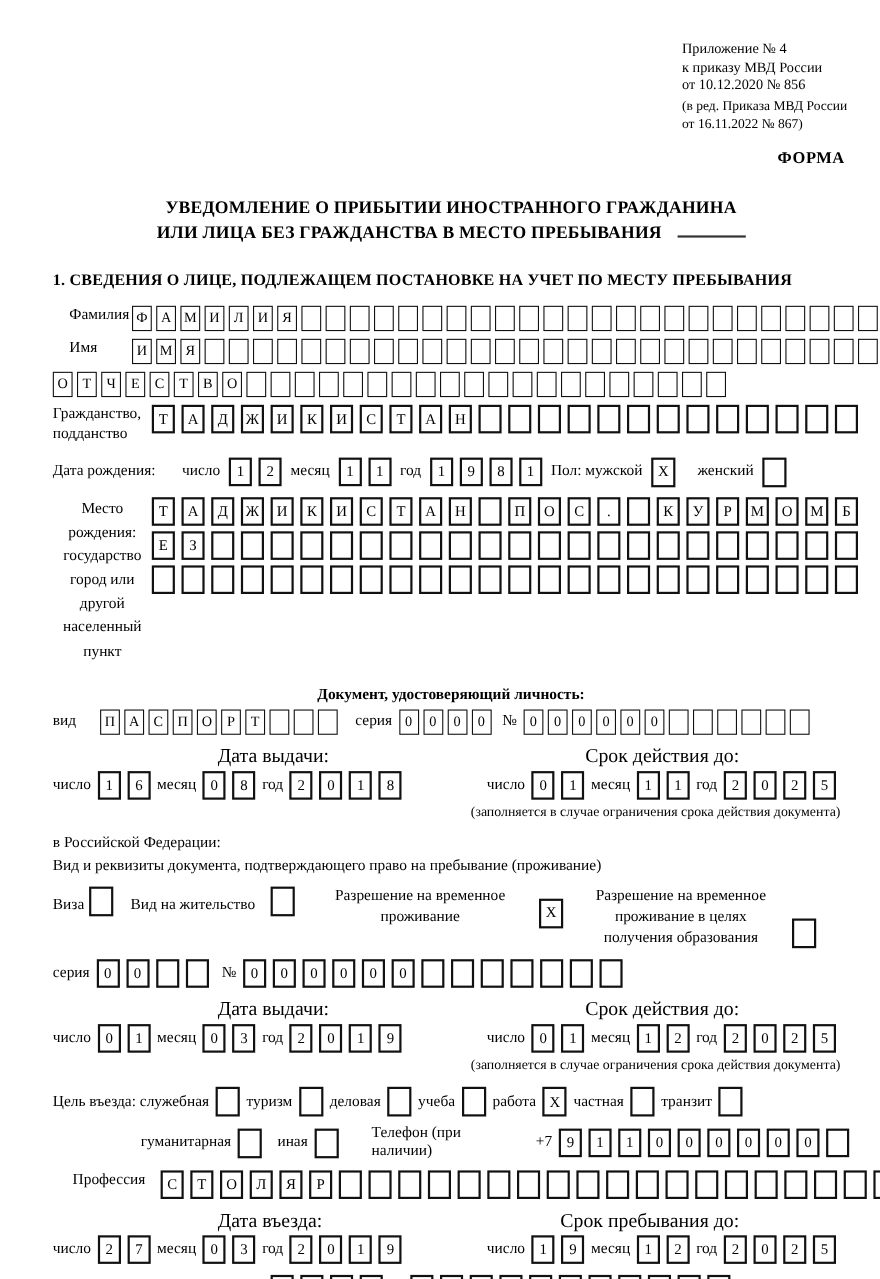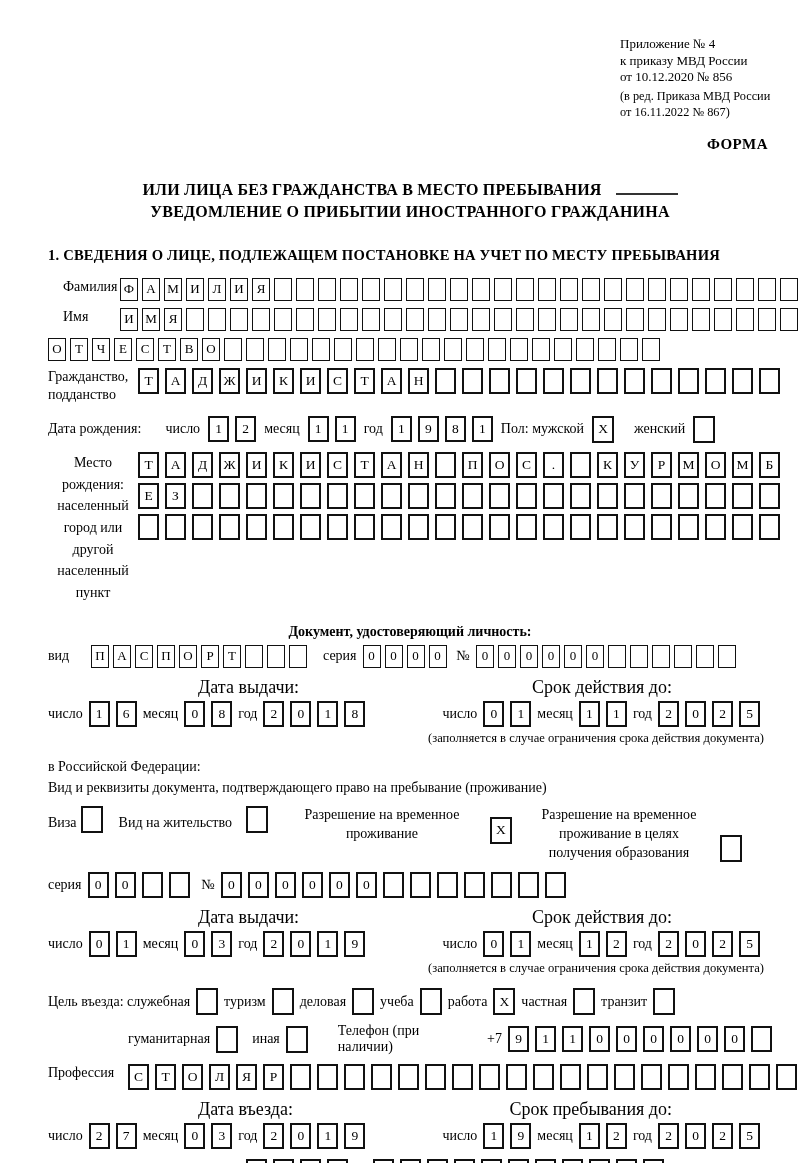--- a/index.html
+++ b/index.html
@@ -26,21 +26,21 @@
   .cells { display:flex; gap:4px; flex:none; }
   .cell {
     flex:none; display:flex; align-items:center; justify-content:center;
     border:1.5px solid #111; background:#fff; font-size:13px;
     width:18px; height:23px;
   }
   .sz-m { gap:6px; }
   .sz-m .cell { width:21px; height:26px; border-width:2px; font-size:13.5px; }
   .cb .cell { width:22px; height:27px; border-width:2px; }
 
-  .w57 { width:57px;margin-left:15px; }  .w80 { width:80px; }  .w90 { width:90px; }
+  .w57 { width:57px;margin-left:15px; }  .w80 { width:80px;margin-left:18px; }  .w90 { width:90px; }
   .w112 { width:112px; } .w37 { width:37px; }
 
   .stack > .cells { margin-bottom:5px; }
   .stack > .cells:last-child { margin-bottom:0; }
 
   .inline { display:flex; align-items:center; }
   .gap6 { gap:6px; } .gap8 { gap:8px; }
 
   
   .dhead { display:flex; margin-top:9px; font-size:18px; }
@@ -72,22 +72,22 @@
     <div>к приказу МВД России</div>
     <div>от 10.12.2020 № 856</div>
     <div class="sub">
       <div>(в ред. Приказа МВД России</div>
       <div>от 16.11.2022 № 867)</div>
     </div>
   </div>
   <div class="forma">ФОРМА</div>
 
   <div class="title">
+    <div>УВЕДОМЛЕНИЕ О ПРИБЫТИИ ИНОСТРАННОГО ГРАЖДАНИНА</div>
     <div><span>ИЛИ ЛИЦА БЕЗ ГРАЖДАНСТВА В МЕСТО ПРЕБЫВАНИЯ</span><span class="uline"></span></div>
-    <div>УВЕДОМЛЕНИЕ О ПРИБЫТИИ ИНОСТРАННОГО ГРАЖДАНИНА</div>
   </div>
 
   <div class="sec-heading">1. СВЕДЕНИЯ О ЛИЦЕ, ПОДЛЕЖАЩЕМ ПОСТАНОВКЕ НА УЧЕТ ПО МЕСТУ ПРЕБЫВАНИЯ</div>
 
   <div class="frow" style="margin-top:14px;">
     <div class="flabel w57">Фамилия</div>
     <div class="cells">
         <span class="cell">Ф</span>
         <span class="cell">А</span>
         <span class="cell">М</span>
@@ -252,21 +252,21 @@
     <span style="width:4px;"></span>
     <span>женский</span>
     <span class="cells sz-m cb">
         <span class="cell"></span>
       </span>
   </div>
 
   <div class="frow" style="margin-top:9px;">
     <div class="flabel w90" style="line-height:1.55;text-align:center;">
       <div>Место рождения:</div>
-      <div>населенный</div>
+      <div>государство</div>
       <div>город или другой</div>
       <div>населенный пункт</div>
     </div>
     <div class="stack">
       <div class="cells sz-m">
           <span class="cell">Т</span>
           <span class="cell">А</span>
           <span class="cell">Д</span>
           <span class="cell">Ж</span>
           <span class="cell">И</span>

